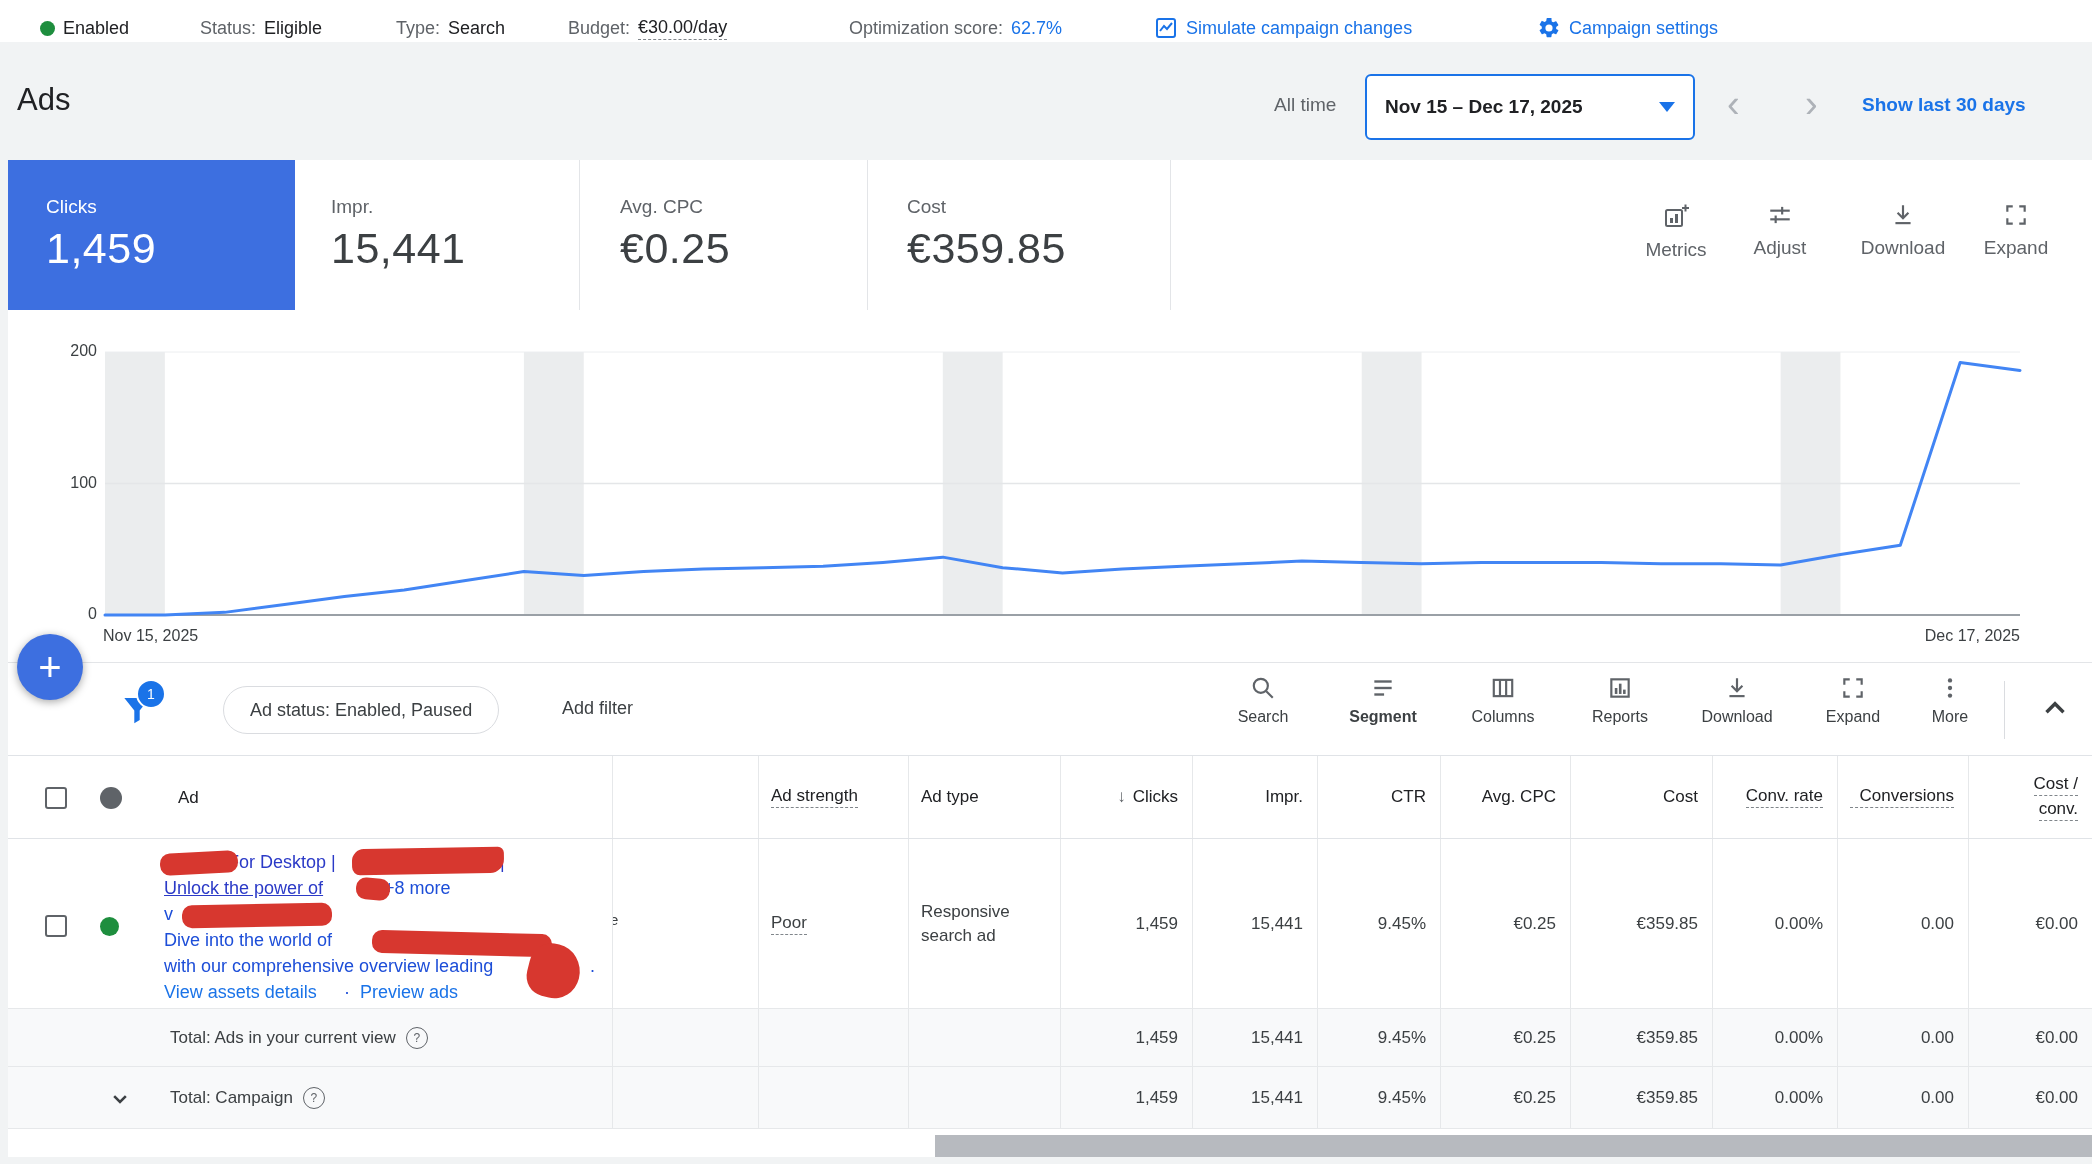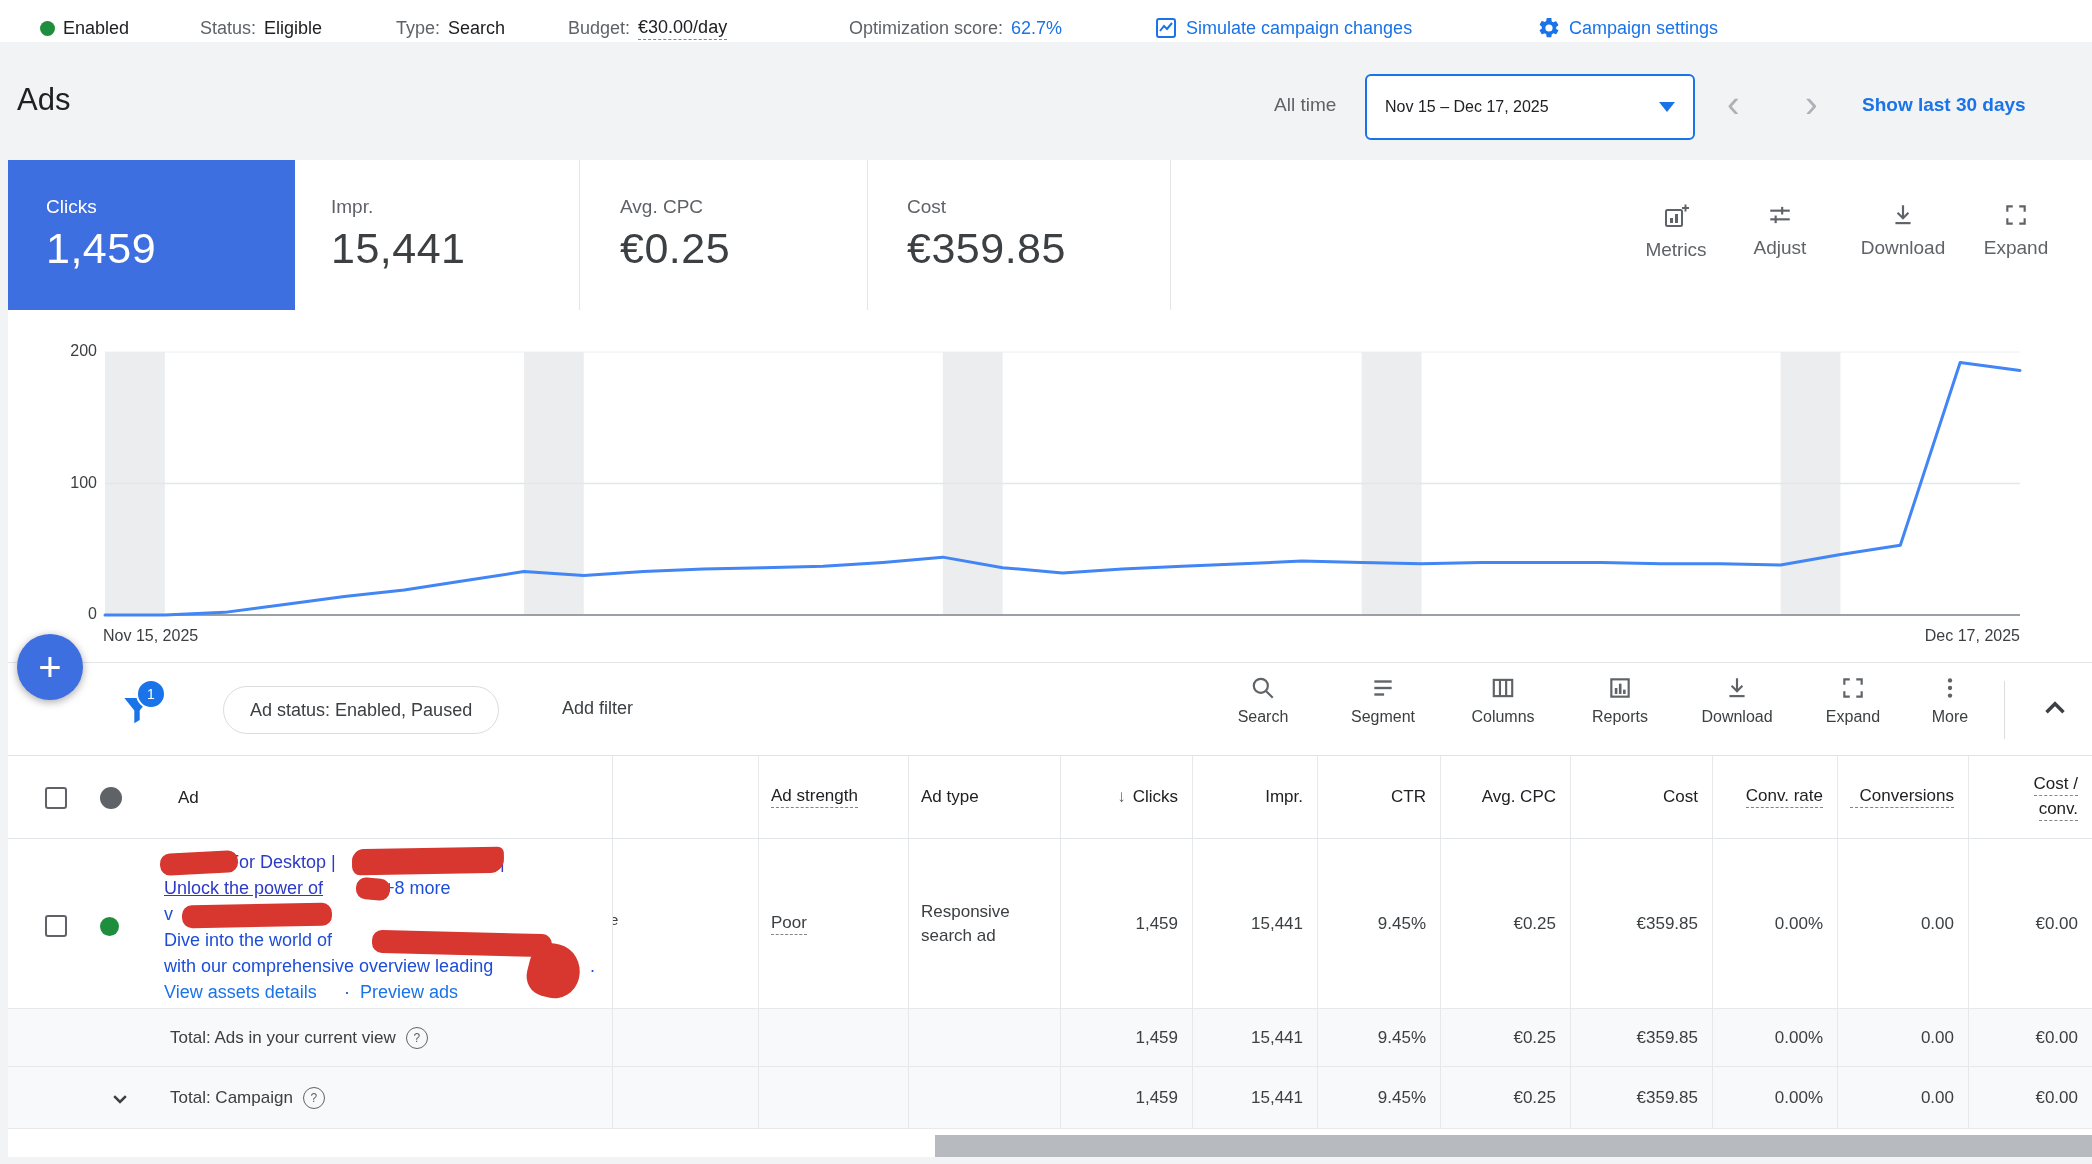--- a/index.html
+++ b/index.html
@@ -14,21 +14,21 @@
   .dot{width:15px;height:15px;border-radius:50%;background:#1e8e3e;display:inline-block;}
   .blue{color:#1a73e8;}
   .dash{border-bottom:1px dashed #80868b;padding-bottom:1px;}
   .sb-btn{cursor:pointer;}
   
   .grayband{position:absolute;left:0;top:42px;width:2092px;height:118px;background:#f1f3f4;}
   .page-title{position:absolute;left:17px;top:82px;font-size:31px;color:#202124;}
   .alltime{position:absolute;left:1274px;top:94px;font-size:19px;color:#5f6368;}
   .datebox{position:absolute;left:1365px;top:74px;width:330px;height:66px;background:#fff;border:2px solid #1a73e8;
            border-radius:6px;display:flex;align-items:center;justify-content:space-between;padding:0 18px;box-sizing:border-box;}
-  .datebox .dtext{font-size:16px;color:#202124;}
+  .datebox .dtext{font-size:19px;color:#202124;font-weight:bold;}
   .tri-down{width:0;height:0;border-left:8px solid transparent;border-right:8px solid transparent;border-top:10px solid #1a73e8;}
   .navchev{position:absolute;top:84px;font-size:38px;color:#aeb2b8;line-height:40px;cursor:pointer;}
   .showlast{position:absolute;left:1862px;top:94px;font-size:19px;font-weight:bold;color:#1a73e8;cursor:pointer;}
   
   .panelA{position:absolute;left:8px;top:160px;width:2084px;height:502px;background:#fff;}
   .card{position:absolute;top:0;height:150px;box-sizing:border-box;padding-top:36px;cursor:pointer;}
   .card .clabel{font-size:19px;color:#5f6368;margin-bottom:6px;}
   .card .cvalue{font-size:43px;color:#3c4043;letter-spacing:0.5px;}
   .card.sel{background:#3d6fe0;}
   .card.sel .clabel,.card.sel .cvalue{color:#fff;}
@@ -241,21 +241,21 @@
 
     <div class="ttool" style="left:1207px;">
       <span class="icon24">
         <svg width="26" height="26" viewBox="0 0 24 24" fill="none" stroke="#5f6368" stroke-width="2">
           <circle cx="10" cy="10" r="6.5"></circle>
             <line x1="15" y1="15" x2="21" y2="21"></line>
         </svg>
       </span>
       <span class="tlabel">Search</span>
     </div>
-    <div class="ttool" style="left:1327px;">
+    <div class="ttool" style="left:1327px;font-weight:bold;">
       <span class="icon24">
         <svg width="26" height="26" viewBox="0 0 24 24" fill="none" stroke="#5f6368" stroke-width="2.2">
           <line x1="4" y1="6" x2="20" y2="6"></line>
             <line x1="4" y1="12" x2="20" y2="12"></line>
             <line x1="4" y1="18" x2="13" y2="18"></line>
         </svg>
       </span>
       <span class="tlabel">Segment</span>
     </div>
     <div class="ttool" style="left:1447px;">

